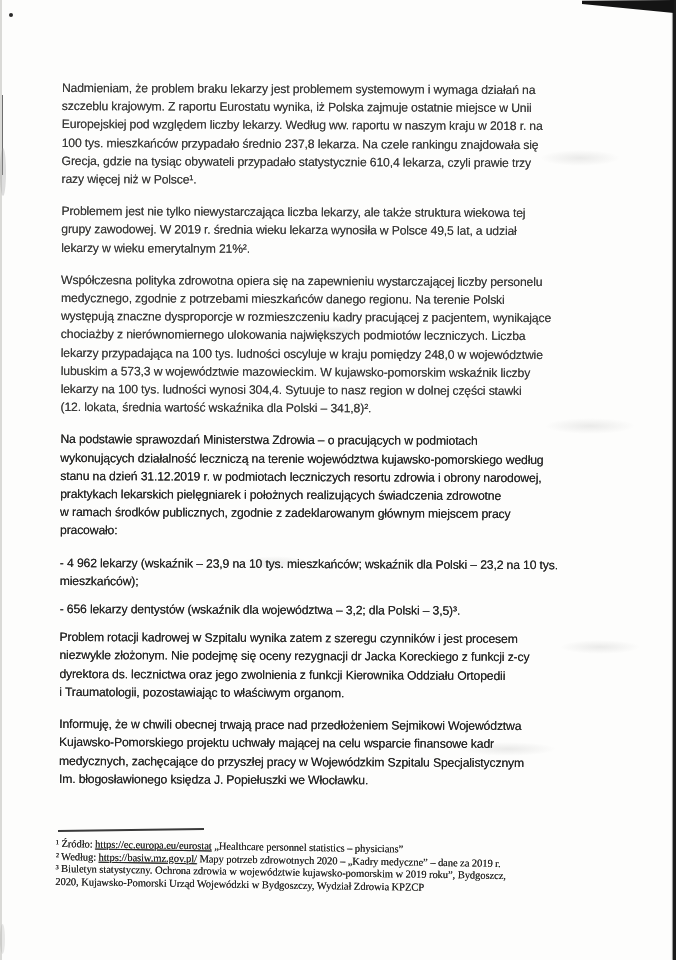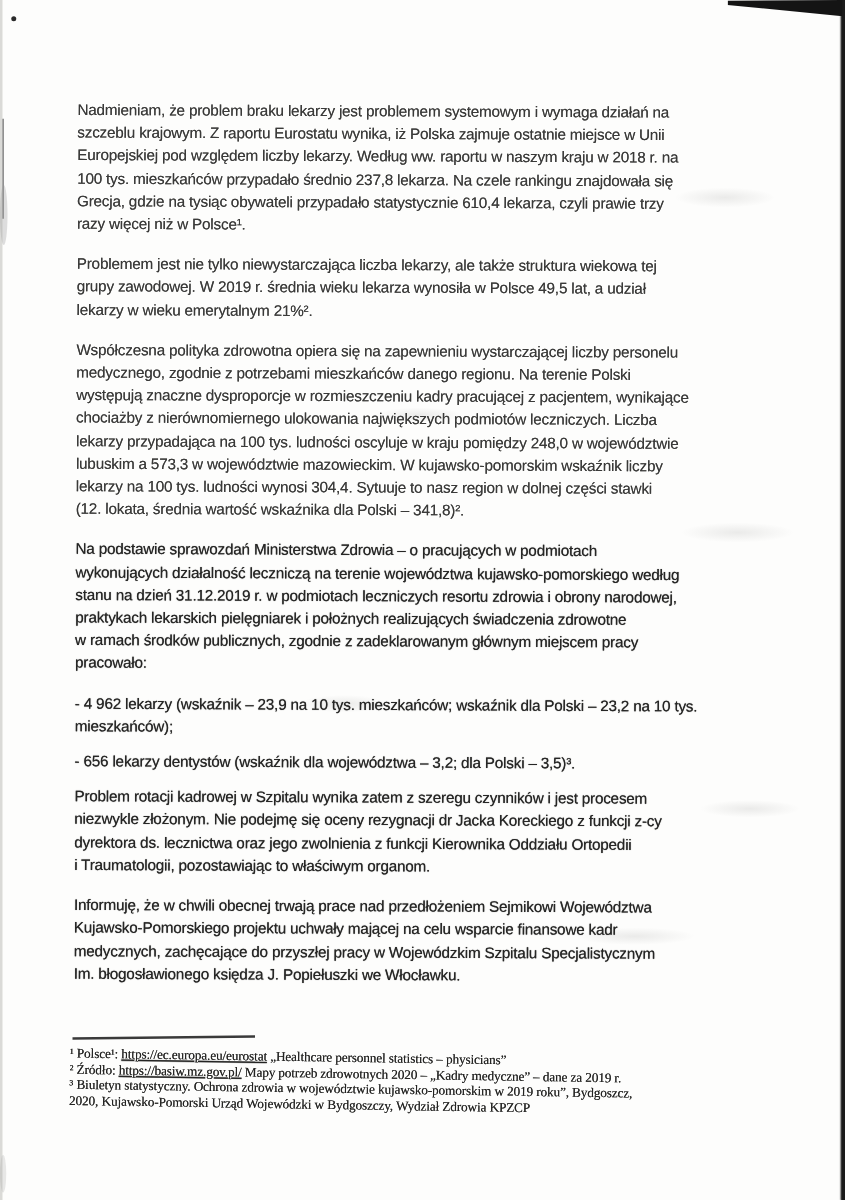--- a/index.html
+++ b/index.html
@@ -127,18 +127,18 @@
       <p class="para ink2">
         <span class="tline">Informuję, że w chwili obecnej trwają prace nad przedłożeniem Sejmikowi Województwa</span>
         <span class="tline">Kujawsko-Pomorskiego projektu uchwały mającej na celu wsparcie finansowe kadr</span>
         <span class="tline">medycznych, zachęcające do przyszłej pracy w Wojewódzkim Szpitalu Specjalistycznym</span>
         <span class="tline">Im. błogosławionego księdza J. Popiełuszki we Włocławku.</span>
       </p>
     </div>
 
   <div class="fn-divider"></div>
   <div class="footnotes" id="footnotes">
-      <div class="fnline"><span>¹ Polsce¹: </span><span class="u">https://ec.europa.eu/eurostat</span><span> „Healthcare personnel statistics – physicians”</span></div>
-      <div class="fnline"><span>² Źródło: </span><span class="u">https://basiw.mz.gov.pl/</span><span> Mapy potrzeb zdrowotnych 2020 – „Kadry medyczne” – dane za 2019 r.</span></div>
+      <div class="fnline"><span>¹ Źródło: </span><span class="u">https://ec.europa.eu/eurostat</span><span> „Healthcare personnel statistics – physicians”</span></div>
+      <div class="fnline"><span>² Według: </span><span class="u">https://basiw.mz.gov.pl/</span><span> Mapy potrzeb zdrowotnych 2020 – „Kadry medyczne” – dane za 2019 r.</span></div>
       <div class="fnline"><span>³ Biuletyn statystyczny. Ochrona zdrowia w województwie kujawsko-pomorskim w 2019 roku”, Bydgoszcz,</span></div>
       <div class="fnline"><span>2020, Kujawsko-Pomorski Urząd Wojewódzki w Bydgoszczy, Wydział Zdrowia KPZCP</span></div>
     </div>
 </div>
 
 </body></html>

